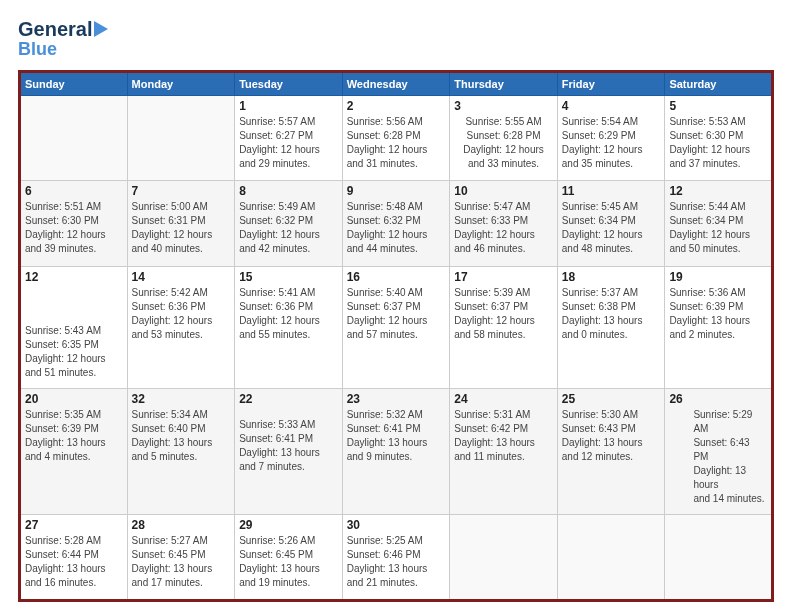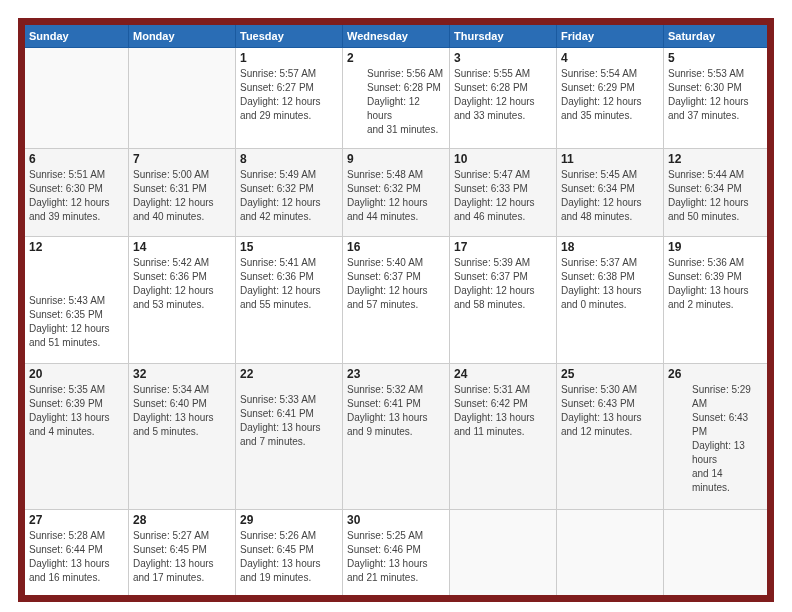--- a/index.html
+++ b/index.html
@@ -56,21 +56,21 @@
       font-weight: bold;
       color: #1a3a5c;
     }
     .title-block h2 {
       font-size: 16px;
       color: #555;
       font-weight: normal;
     }
     .calendar {
       flex: 1;
-      border: 7px solid #7f1d1d;
+      border: 3px solid #7f1d1d;
       border-collapse: collapse;
       width: 100%;
       table-layout: fixed;
     }
     .calendar th {
       background: #2a6db5;
       color: #fff;
       font-size: 11px;
       padding: 5px 4px;
       text-align: left;
@@ -105,20 +105,33 @@
     .day-info {
       font-size: 10px;
       color: #444;
       line-height: 1.4;
     }
   </style>
 </head>
 <body>
 
 <div class="page">
+  <div class="header">
+    <div class="logo">
+      <div class="logo-line">
+        <span class="logo-text">General</span>
+        <span class="logo-arrow"></span>
+      </div>
+      <span class="logo-text" style="color:#4a90d9;font-size:18px;">Blue</span>
+    </div>
+    <div class="title-block">
+      <h1></h1>
+      <h2></h2>
+    </div>
+  </div>
 
   <table class="calendar">
     <thead>
       <tr>
       <th>Sunday</th>
           <th>Monday</th>
           <th>Tuesday</th>
           <th>Wednesday</th>
           <th>Thursday</th>
           <th>Friday</th>
@@ -131,28 +144,28 @@
           <td class="empty"></td>
           <td>
             <span class="day-num">1</span>
             <div class="day-info" style="white-space: pre-line;">Sunrise: 5:57 AM
 Sunset: 6:27 PM
 Daylight: 12 hours
 and 29 minutes.</div>
           </td>
           <td>
             <span class="day-num">2</span>
-            <div class="day-info" style="white-space: pre-line; margin-left: 20px;">Sunrise: 5:56 AM
+            <div class="day-info" style="white-space: pre-line;">Sunrise: 5:56 AM
 Sunset: 6:28 PM
 Daylight: 12 hours
 and 31 minutes.</div>
           </td>
           <td>
             <span class="day-num">3</span>
-            <div class="day-info" style="white-space: pre-line;">Sunrise: 5:55 AM
+            <div class="day-info" style="white-space: pre-line; text-align: center;">Sunrise: 5:55 AM
 Sunset: 6:28 PM
 Daylight: 12 hours
 and 33 minutes.</div>
           </td>
           <td>
             <span class="day-num">4</span>
             <div class="day-info" style="white-space: pre-line;">Sunrise: 5:54 AM
 Sunset: 6:29 PM
 Daylight: 12 hours
 and 35 minutes.</div>

